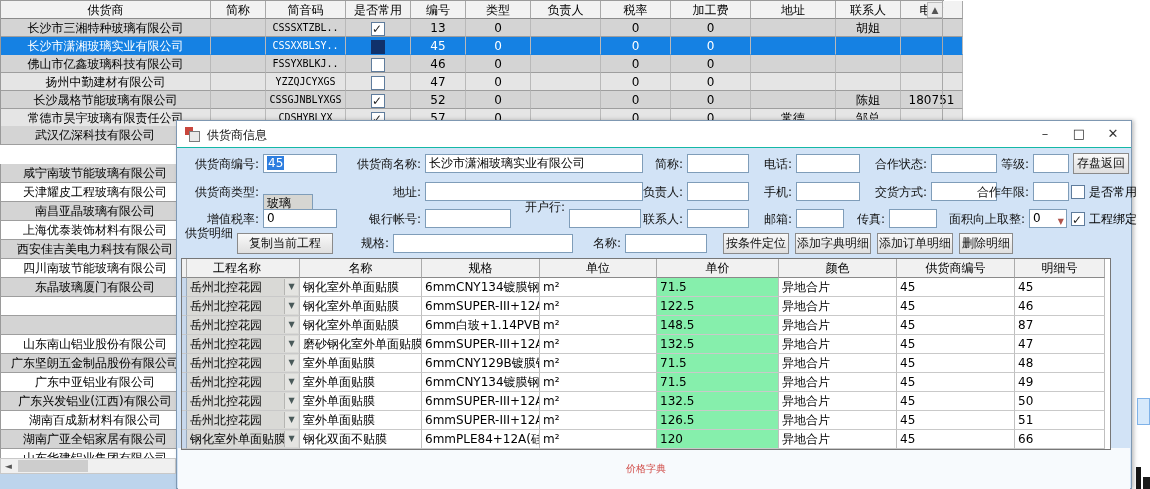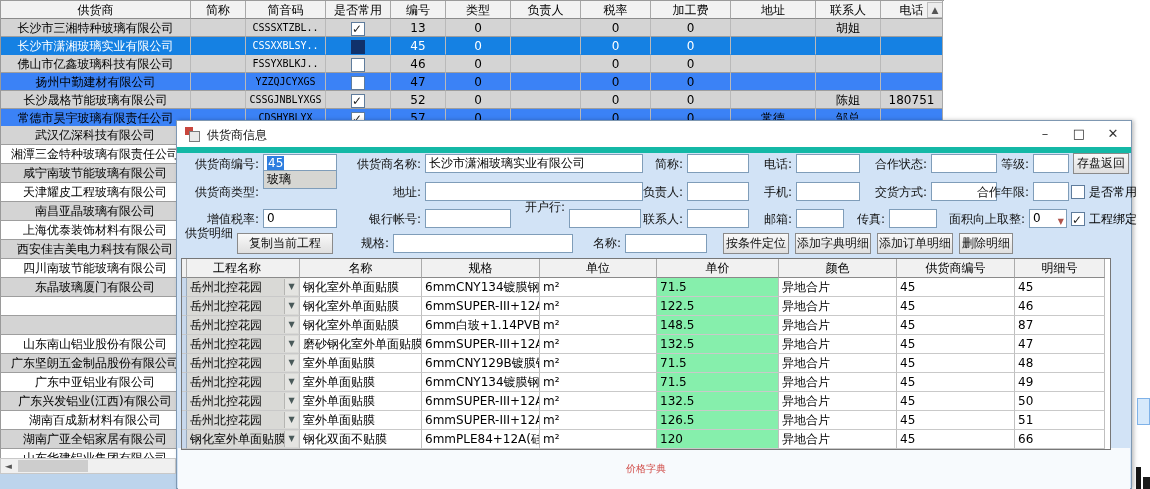--- a/index.html
+++ b/index.html
@@ -6,43 +6,43 @@
 body{background:#fff}
 .screen{position:relative;width:1150px;height:489px;background:#fff;overflow:hidden;
   font-family:"DejaVu Sans","Liberation Sans",sans-serif;font-size:12px;color:#000}
 
 .bgtable{position:absolute;left:0;top:0;width:943px;height:126px;border-top:1px solid #9a9a9a;border-left:1px solid #9a9a9a}
 .brow{position:absolute;left:0;display:flex;height:18px;line-height:18px}
 .bcell{box-sizing:border-box;border-right:1px solid #b9b9b9;border-bottom:1px solid #9e9e9e;
   text-align:center;overflow:hidden;white-space:nowrap;font-size:12px}
 .bhead .bcell{background:#f2f2f2;border-right:1px solid #a8a8a8;border-bottom:1px solid #8a8a8a}
 .r-gray .bcell{background:#d4d4d4}
-.r-white .bcell{background:#3b82f6}
+.r-white .bcell{background:#e5e5e5}
 .r-sel .bcell{background:#1581e3;color:#fff;border-bottom-color:#1581e3}
-.bc0{width:190px}.bc1{width:55px}.bc2{width:80px}.bc3{width:65px}.bc4{width:55px}.bc5{width:65px}
+.bc0{width:210px}.bc1{width:55px}.bc2{width:80px}.bc3{width:65px}.bc4{width:55px}.bc5{width:65px}
 .bc6{width:70px}.bc7{width:70px}.bc8{width:80px}.bc9{width:85px}.bc10{width:65px}.bc11{width:62px}
 .code{font-family:"DejaVu Sans Mono","Liberation Mono",monospace;font-size:10px}
 .cb{display:inline-block;width:12px;height:12px;border:1px solid #5f7c9c;background:#fff;vertical-align:middle;position:relative}
 .cb.checked::after{content:"✓";position:absolute;left:0;top:-3px;font-size:12px;color:#222}
 .cb.dark{background:#10316b;border-color:#10316b}
 .vup{position:absolute;left:926px;top:1px;width:16px;height:16px;background:#ececec;border:1px solid #bdbdbd;
   box-sizing:border-box;font-size:9px;line-height:14px;text-align:center;color:#555}
 
 .lrow{position:absolute;left:0;width:190px;height:19px;line-height:19px;text-align:center;
   border-right:1px solid #9e9e9e;border-bottom:1px solid #9e9e9e;border-left:1px solid #9a9a9a;
   overflow:hidden;white-space:nowrap;box-sizing:border-box;font-size:12px}
 .lgray{background:#d4d4d4}.lwhite{background:#fff}
 .hscroll{position:absolute;left:0;top:458px;width:176px;height:16px;background:#f0f0f0;border:1px solid #c8c8c8;box-sizing:border-box}
 .hsarr{position:absolute;left:0;top:0;width:15px;height:14px;text-align:center;line-height:14px;font-size:9px;color:#555;background:#f0f0f0}
 .hthumb{position:absolute;left:17px;top:1px;width:70px;height:12px;background:#cdcdcd}
 .bluebar{position:absolute;left:0;top:474px;width:176px;height:15px;background:#bdd4ec}
 
 .dialog{position:absolute;left:176px;top:120px;width:956px;height:369px;background:#d2e3f6;
   border:1px solid #7f98b2;box-sizing:border-box;box-shadow:2px 0 4px rgba(0,0,0,.25)}
-.titlebar{position:absolute;left:0;top:0;right:0;height:26px;background:#fff;border-bottom:6px solid #14b8a6}
+.titlebar{position:absolute;left:0;top:0;right:0;height:26px;background:#fff;border-bottom:1px solid #14b8a6}
 .ticon{position:absolute;left:8px;top:6px;width:15px;height:14px}
 .ticon .ta{position:absolute;left:0;top:0;width:8px;height:8px;background:#c9463d}
 .ticon .tb{position:absolute;left:4px;top:4px;width:9px;height:9px;background:#e9e9e9;border:1px solid #7b7b7b}
 .ttext{position:absolute;left:30px;top:6px;font-size:12px;color:#111}
 .wbtn{position:absolute;top:0;width:32px;height:25px;text-align:center;line-height:25px;font-size:13px;color:#333}
 .flabel{position:absolute;height:20px;line-height:20px;text-align:right;white-space:nowrap;color:#111}
 .inp{position:absolute;height:19px;background:#fff;border:1px solid #7f9db9;box-sizing:border-box;
   line-height:17px;padding-left:3px;overflow:hidden;white-space:nowrap;font-size:12px}
 .inp.gray{background:#d6d6d2}
 .seltxt{background:#2f7fe0;color:#fff;padding:0 1px}
@@ -180,21 +180,20 @@
       <div class="bcell bc9">常德</div>
       <div class="bcell bc10">邹总</div>
       <div class="bcell bc11"></div>
     </div>
 
     <div class="vup">▲</div>
   </div>
   <div class="edgeline"></div>
 
   <div class="lrow lgray" style="top:126px">武汉亿深科技有限公司</div>
-  <div class="lrow lwhite" style="top:145px">湘潭三金特种玻璃有限责任公司</div>
   <div class="lrow lgray" style="top:164px">咸宁南玻节能玻璃有限公司</div>
   <div class="lrow lwhite" style="top:183px">天津耀皮工程玻璃有限公司</div>
   <div class="lrow lgray" style="top:202px">南昌亚晶玻璃有限公司</div>
   <div class="lrow lwhite" style="top:221px">上海优泰装饰材料有限公司</div>
   <div class="lrow lgray" style="top:240px">西安佳吉美电力科技有限公司</div>
   <div class="lrow lwhite" style="top:259px">四川南玻节能玻璃有限公司</div>
   <div class="lrow lgray" style="top:278px">东晶玻璃厦门有限公司</div>
   <div class="lrow lwhite" style="top:297px"></div>
   <div class="lrow lgray" style="top:316px"></div>
   <div class="lrow lwhite" style="top:335px">山东南山铝业股份有限公司</div>
@@ -231,21 +230,21 @@
     <div class="inp" style="left:510px;top:33px;width:62px"></div>
     <div class="flabel" style="left:575px;top:33px;width:40px">电话:</div>
     <div class="inp" style="left:619px;top:33px;width:64px"></div>
     <div class="flabel" style="left:684px;top:33px;width:66px">合作状态:</div>
     <div class="inp" style="left:754px;top:33px;width:66px"></div>
     <div class="flabel" style="left:812px;top:33px;width:40px">等级:</div>
     <div class="inp" style="left:856px;top:33px;width:36px"></div>
     <div class="btn" style="left:896px;top:32px;width:56px">存盘返回</div>
 
     <div class="flabel" style="left:6px;top:61px;width:76px">供货商类型:</div>
-    <div class="inp gray" style="left:86px;top:49px;width:74px">玻璃</div>
+    <div class="inp gray" style="left:86px;top:73px;width:50px">玻璃</div>
     <div class="flabel" style="left:204px;top:61px;width:40px">地址:</div>
     <div class="inp" style="left:248px;top:61px;width:218px"></div>
     <div class="flabel" style="left:458px;top:61px;width:48px">负责人:</div>
     <div class="inp" style="left:510px;top:61px;width:62px"></div>
     <div class="flabel" style="left:575px;top:61px;width:40px">手机:</div>
     <div class="inp" style="left:619px;top:61px;width:64px"></div>
     <div class="flabel" style="left:684px;top:61px;width:66px">交货方式:</div>
     <div class="inp" style="left:754px;top:61px;width:66px"></div>
     <div class="flabel" style="left:786px;top:61px;width:66px;left:786px">合作年限:</div>
     <div class="inp" style="left:856px;top:61px;width:36px"></div>

